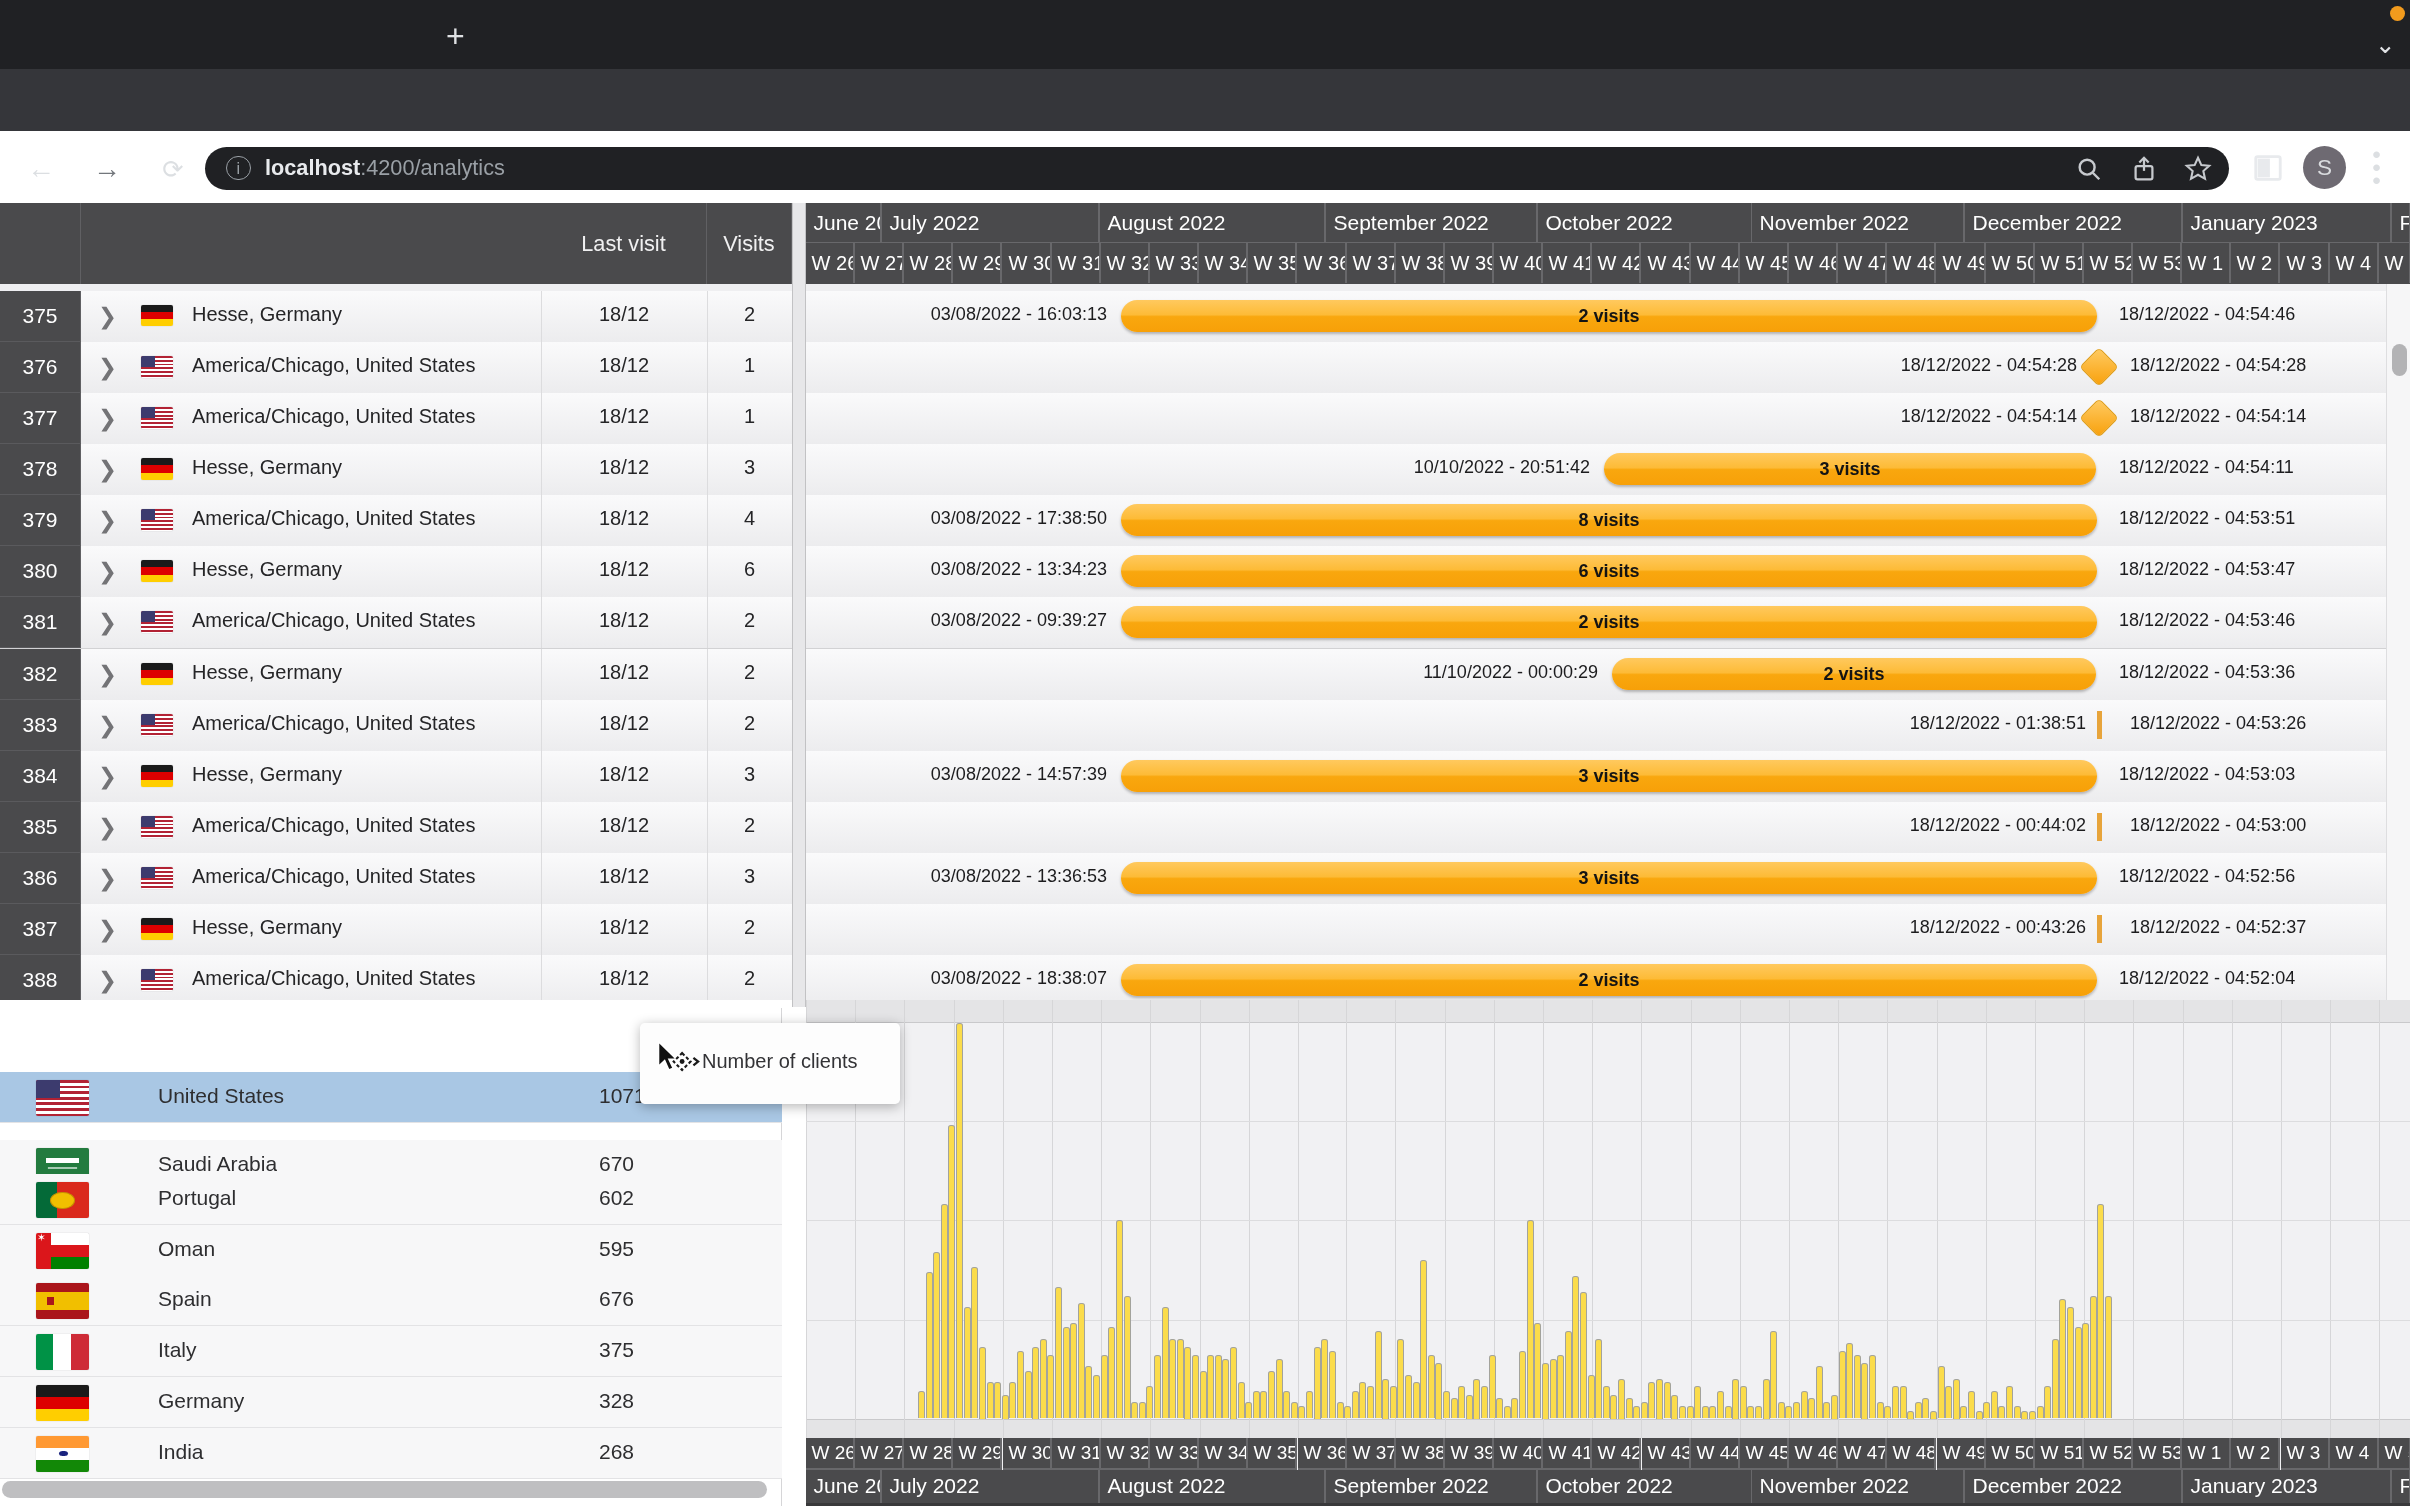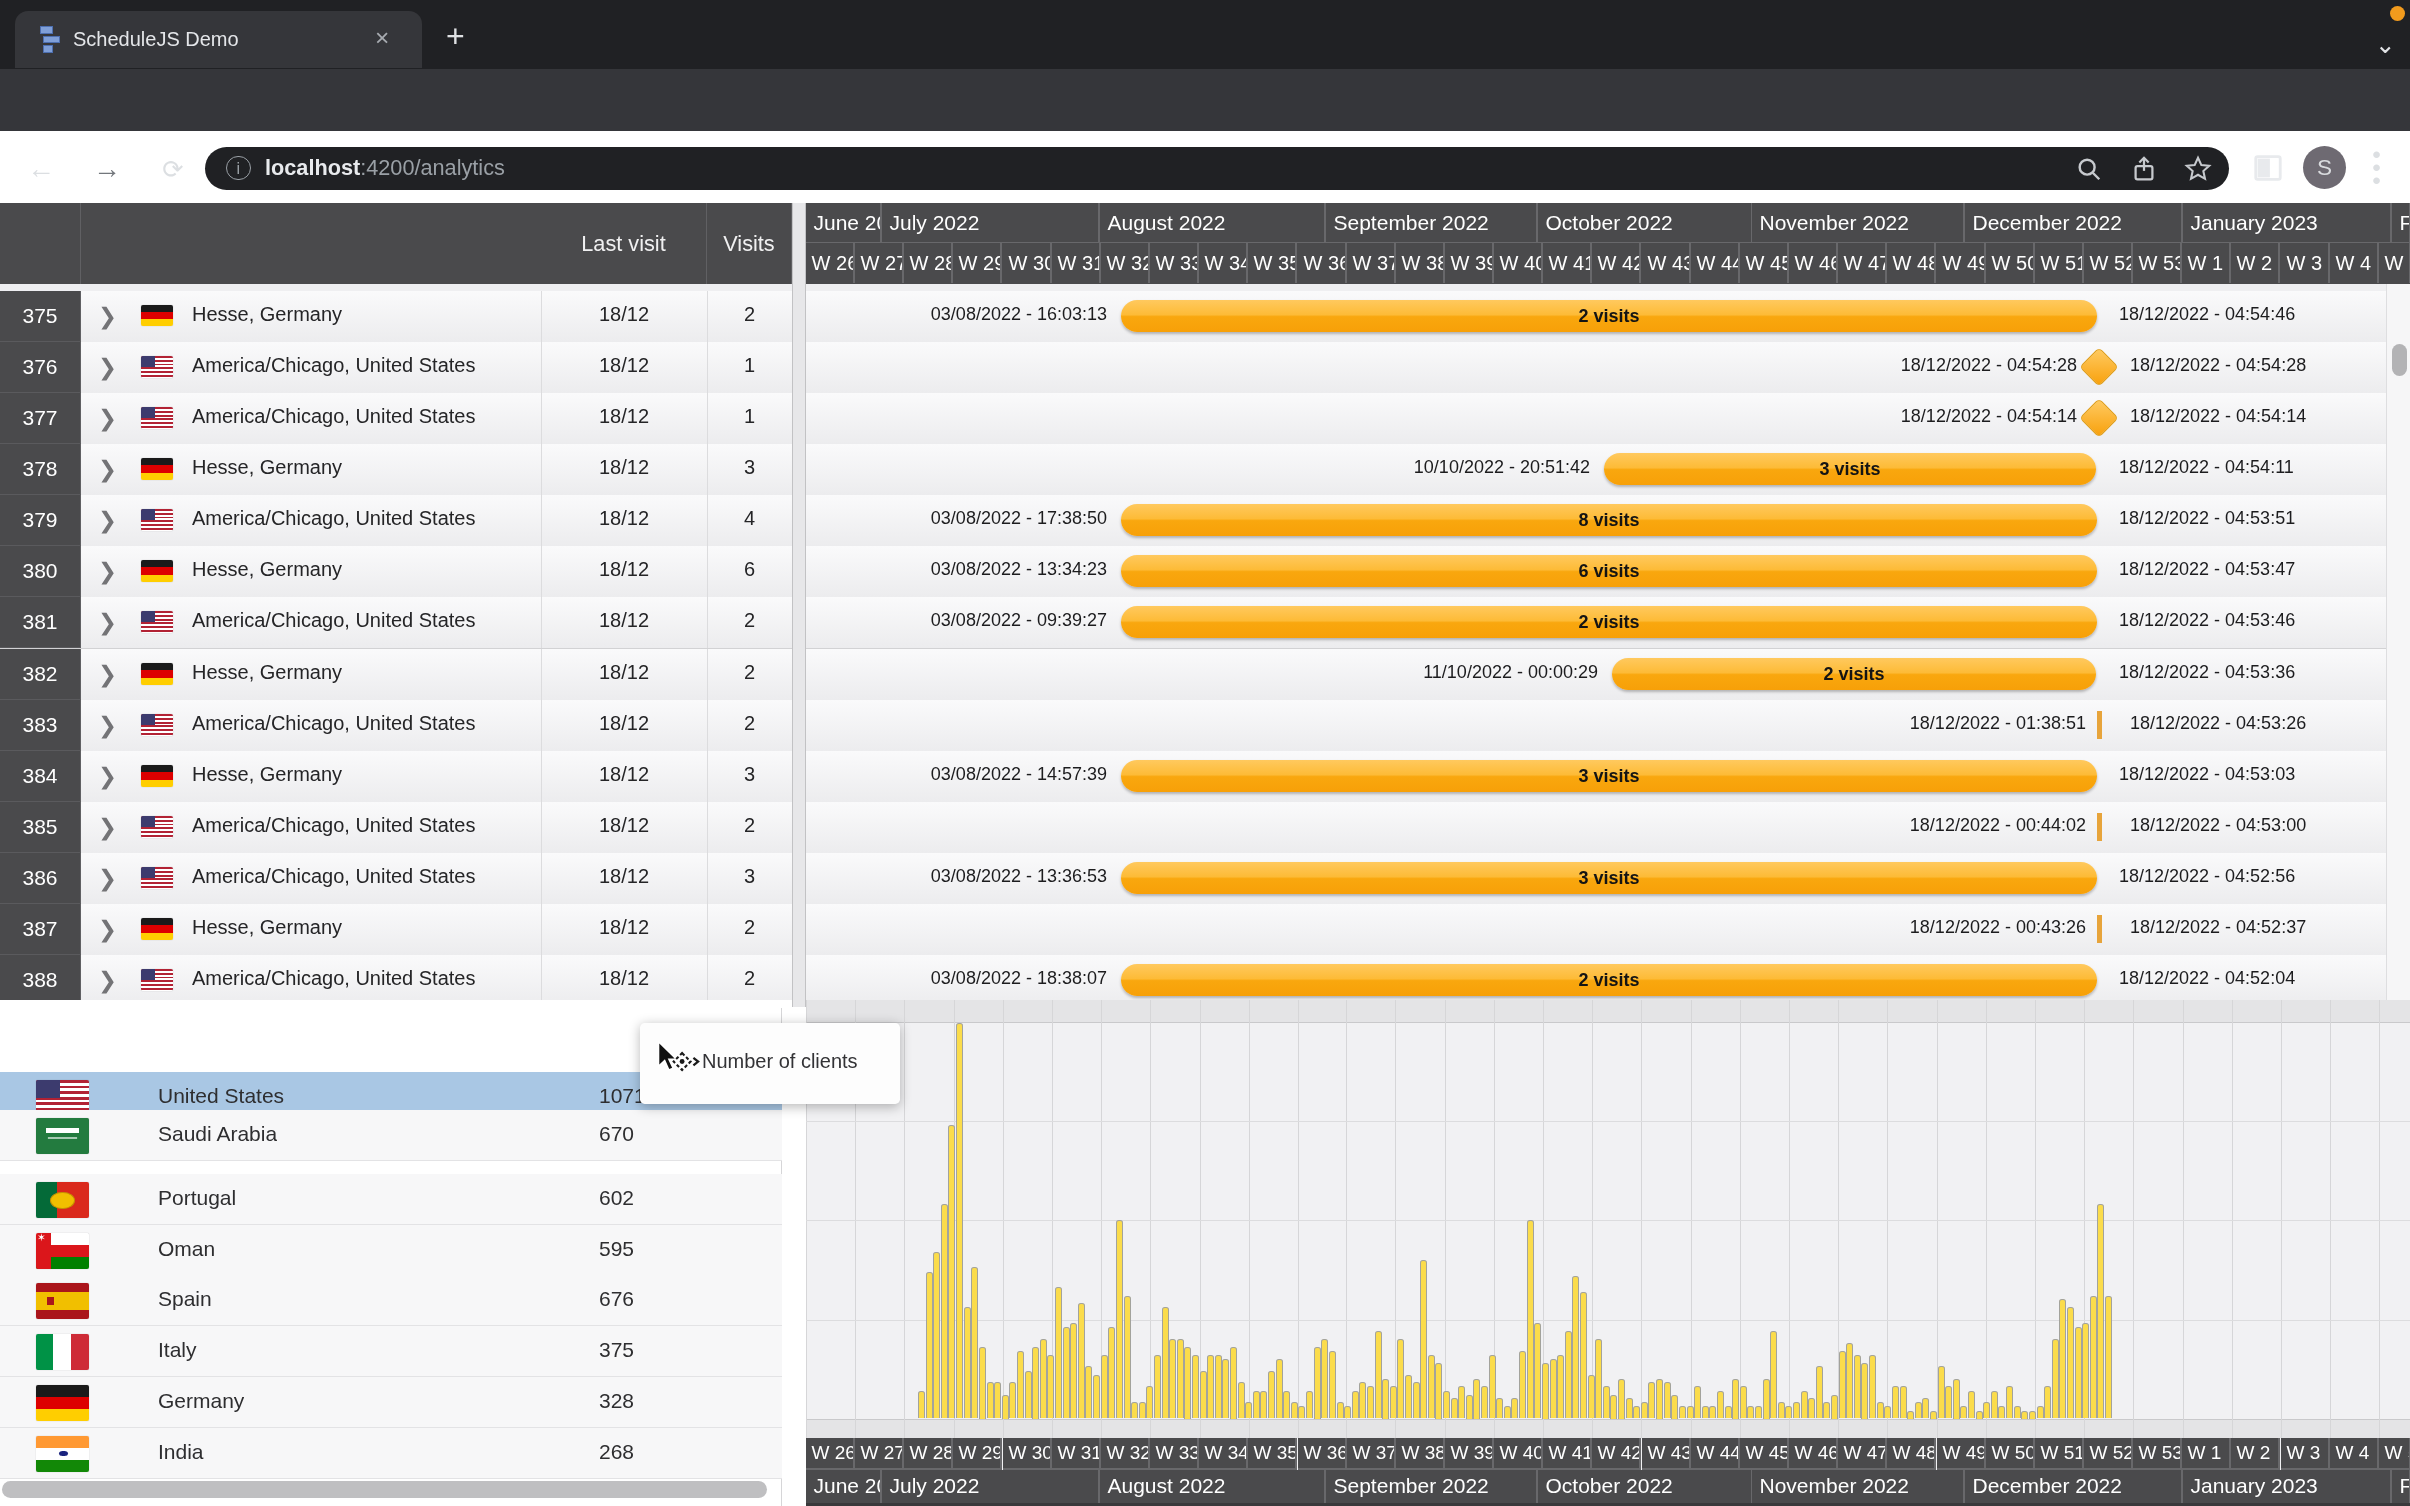--- a/index.html
+++ b/index.html
@@ -120,29 +120,20 @@
   .flag.it{background:linear-gradient(90deg,#009246 0 33%,#ffffff 33% 66%,#ce2b37 66% 100%);}
   .flag.in{background:linear-gradient(180deg,#ff9933 0 33%,#ffffff 33% 66%,#128807 66% 100%);}
   .flag.in::after{content:"";position:absolute;left:44%;top:42%;width:16%;height:16%;border-radius:50%;background:#1a237e;}
 </style>
 </head>
 <body>
 
 <div id="screen">
 
   <div id="tabstrip" class="abs">
-    <div id="tab" class="abs">
-      <div id="favicon" class="abs">
-        <div class="fb" style="left:0;top:0;width:13px;height:7.5px;"></div>
-        <div class="fb" style="left:3.8px;top:9.4px;width:17px;height:7.5px;"></div>
-        <div class="fb" style="left:3.8px;top:19px;width:9.4px;height:7.5px;"></div>
-      </div>
-      <div id="tab-title" class="abs nowrap">ScheduleJS Demo</div>
-      <div id="tab-close" class="abs">×</div>
-    </div>
     <div id="newtab" class="abs">+</div>
     <div id="tabchev" class="abs">⌄</div>
     <div id="notifdot" class="abs"></div>
   </div>
 
   <div id="toolbar" class="abs">
     <div id="nav-back" class="abs navic">←</div>
     <div id="nav-fwd" class="abs navic">→</div>
     <div id="nav-reload" class="abs navic">⟳</div>
     <div id="urlpill" class="abs">
@@ -505,21 +496,21 @@
         <div class="mcell nowrap" style="left: 1159px; width: 218px;">December 2022</div>
         <div class="mcell nowrap" style="left: 1377px; width: 209px;">January 2023</div>
         <div class="mcell nowrap" style="left: 1586px; width: 19px;">February 2023</div>
       </div>
     <div id="chart-strip" class="abs"></div>
   </div>
 
   <div id="panel" class="abs">
     <div id="panel-rows">
         <div class="prow hl" style="top: 64px;"><div class="pflag flag lg us"></div><div class="pname nowrap">United States</div><div class="pval nowrap">1071</div></div>
-        <div class="prow" style="top: 102px; text-decoration: underline;"><div class="pflag flag lg sa"></div><div class="pname nowrap">Saudi Arabia</div><div class="pval nowrap">670</div></div>
+        <div class="prow" style="top: 132px; text-decoration: underline;"><div class="pflag flag lg sa"></div><div class="pname nowrap">Saudi Arabia</div><div class="pval nowrap">670</div></div>
         <div class="prow" style="top: 166px;"><div class="pflag flag lg pt"></div><div class="pname nowrap">Portugal</div><div class="pval nowrap">602</div></div>
         <div class="prow" style="top: 217px;"><div class="pflag flag lg om"></div><div class="pname nowrap">Oman</div><div class="pval nowrap">595</div></div>
         <div class="prow" style="top: 267px;"><div class="pflag flag lg es"></div><div class="pname nowrap">Spain</div><div class="pval nowrap">676</div></div>
         <div class="prow" style="top: 318px;"><div class="pflag flag lg it"></div><div class="pname nowrap">Italy</div><div class="pval nowrap">375</div></div>
         <div class="prow" style="top: 369px;"><div class="pflag flag lg de"></div><div class="pname nowrap">Germany</div><div class="pval nowrap">328</div></div>
         <div class="prow" style="top: 420px;"><div class="pflag flag lg in"></div><div class="pname nowrap">India</div><div class="pval nowrap">268</div></div>
       </div>
     <div id="hscroll" class="abs"></div>
   </div>
 

